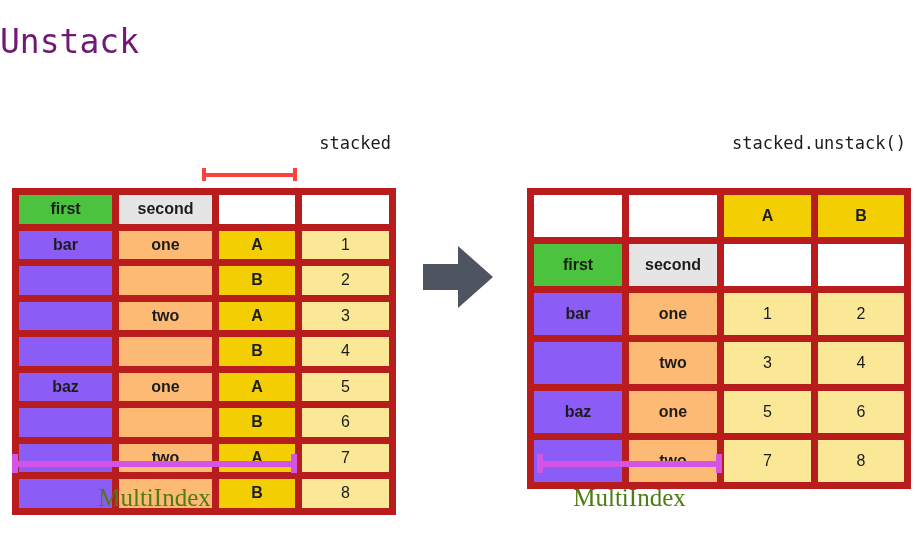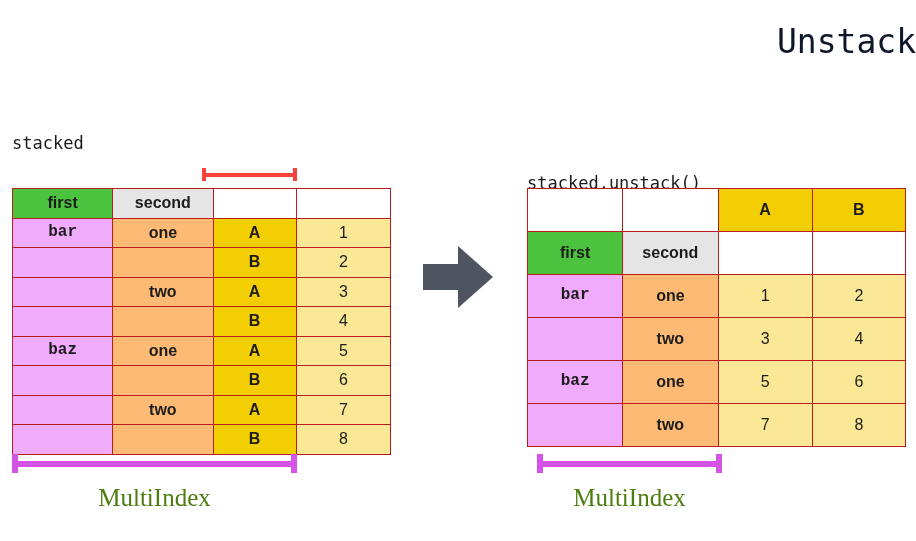--- a/index.html
+++ b/index.html
@@ -14,62 +14,62 @@
     position: relative;
     overflow: hidden;
   }
 
   
   #page-title {
     position: absolute;
     top: 22px;
     left: 0;
     width: 916px;
-    text-align: right;
+    text-align: left;
     font-family: "DejaVu Sans Mono", monospace;
     font-size: 33px;
     font-weight: 400;
-    color: #0f172a;
+    color: #701a75;
     letter-spacing: 0px;
   }
 
   
   .panel-caption {
     position: absolute;
     font-family: "DejaVu Sans Mono", monospace;
     font-size: 17px;
     color: #1a1a1a;
-    text-align: left;
+    text-align: right;
     white-space: nowrap;
   }
   #caption-left  { top: 133px; left: 12px;  width: 379px; }
-  #caption-right { top: 133px; left: 527px; width: 379px; margin-top: 40px; }
+  #caption-right { top: 133px; left: 527px; width: 379px; }
 
   
   .grid {
     position: absolute;
     border-collapse: collapse;
     table-layout: fixed;
     border: 1px solid #9e9e9e;
   }
   .grid td {
-    border: 1px solid #b91c1c;
+    border: 7px solid #b91c1c;
     text-align: center;
     vertical-align: middle;
     padding: 0;
     font-size: 16px;
     color: #1c1c1c;
     line-height: 1.1;
   }
 
   
   .c-white  { background: #ffffff; }
   .c-green  { background: #4CC33F; font-weight: bold; }
   .c-lgreen { background: #e5e5e5; font-weight: bold; }
-  .c-blue   { background: #f0abfc; font-weight: bold; font-family: Liberation Mono, monospace; }
+  .c-blue   { background: #8b5cf6; font-weight: bold; }
   .c-lblue  { background: #fdba74; font-weight: bold; }
   .c-gold   { background: #F2CE02; font-weight: bold; }
   .c-lgold  { background: #FAE896; font-weight: normal; color: #3a3a32; }
 
   
   #table-stacked {
     top: 188px;
     left: 12px;
     width: 379px;
   }

